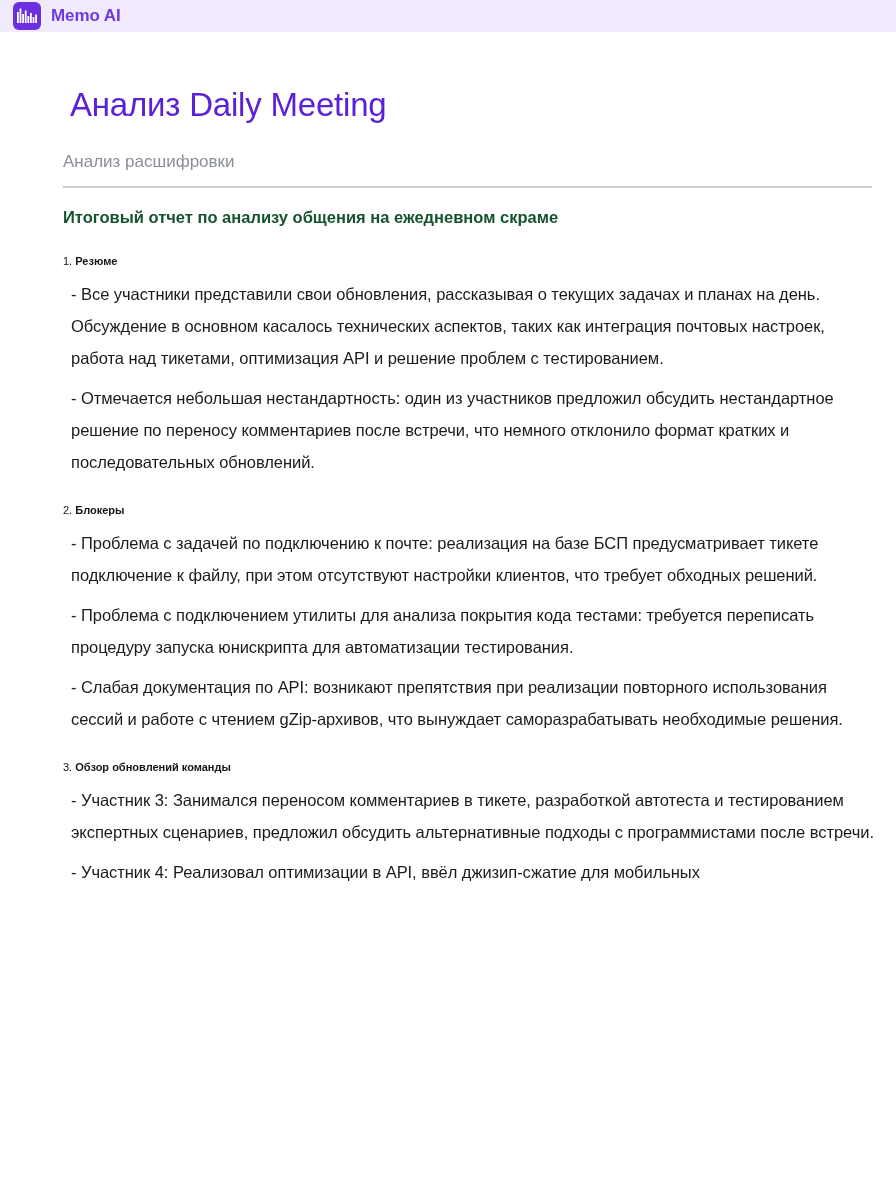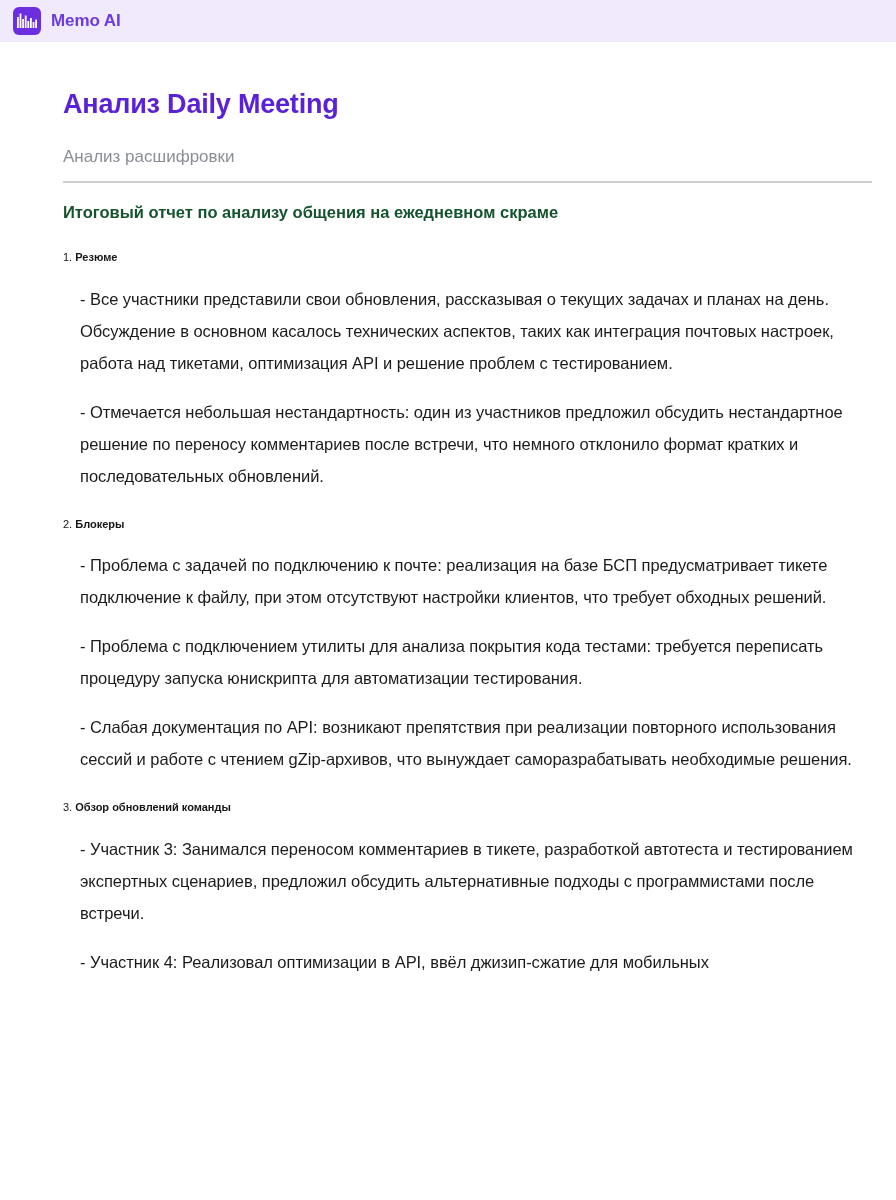--- a/index.html
+++ b/index.html
@@ -12,21 +12,21 @@
     width: 896px;
     height: 1200px;
     overflow: hidden;
     font-family: "Liberation Sans", "DejaVu Sans", sans-serif;
     color: #1b1b1b;
     -webkit-font-smoothing: antialiased;
   }
 
   
   .appbar {
-    height: 42px;
+    height: 32px;
     background: #f1eafd;
     display: flex;
     align-items: center;
     padding: 0 0 0 13px;
     box-sizing: border-box;
   }
   .brand {
     display: flex;
     align-items: center;
     gap: 10px;
@@ -52,23 +52,23 @@
     letter-spacing: -0.1px;
     white-space: nowrap;
   }
 
   
   .page {
     padding: 46px 24px 0 63px;
     box-sizing: border-box;
   }
   .doc-title {
-    margin: 0;
-    font-size: 27px;
-    font-weight: bold;
+    margin: 7px;
+    font-size: 33px;
+    font-weight: normal;
     color: #5b21d6;
     letter-spacing: -0.2px;
     line-height: 1.2;
   }
   .doc-date {
     margin: 20px 0 0 0;
     font-size: 17px;
     color: #23282e;
     line-height: 1.3;
   }
@@ -103,21 +103,21 @@
     font-size: 11px;
     line-height: 1.45;
     margin: 4px 0 2px 0;
     color: #161616;
   }
   .sec-title .num { font-weight: normal; }
   .sec-title .name { font-weight: bold; }
   .para {
     font-size: 16.5px;
     line-height: 32px;
-    margin: 17px;
+    margin: 8px;
     color: #1b1b1b;
     letter-spacing: -0.05px;
   }
 </style>
 </head>
 <body>
 
 <div class="appbar">
   <div class="brand">
     <span class="logo-mark">

